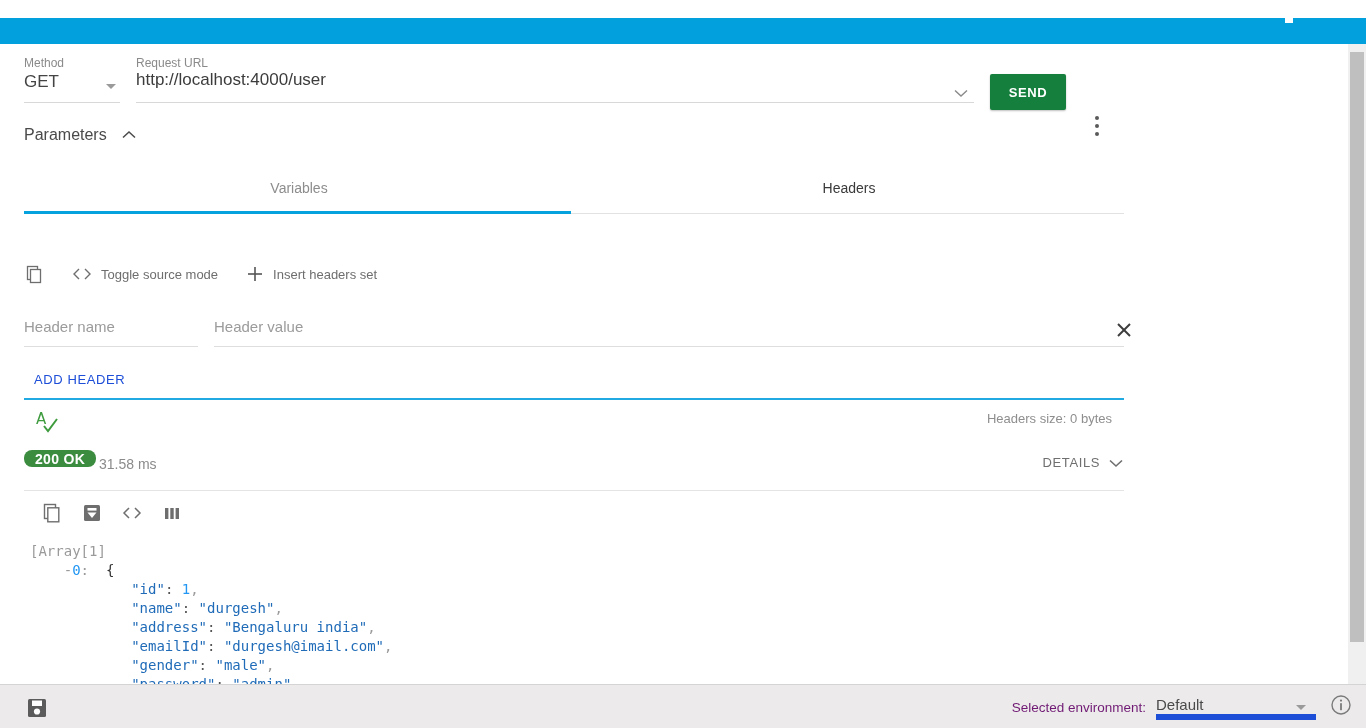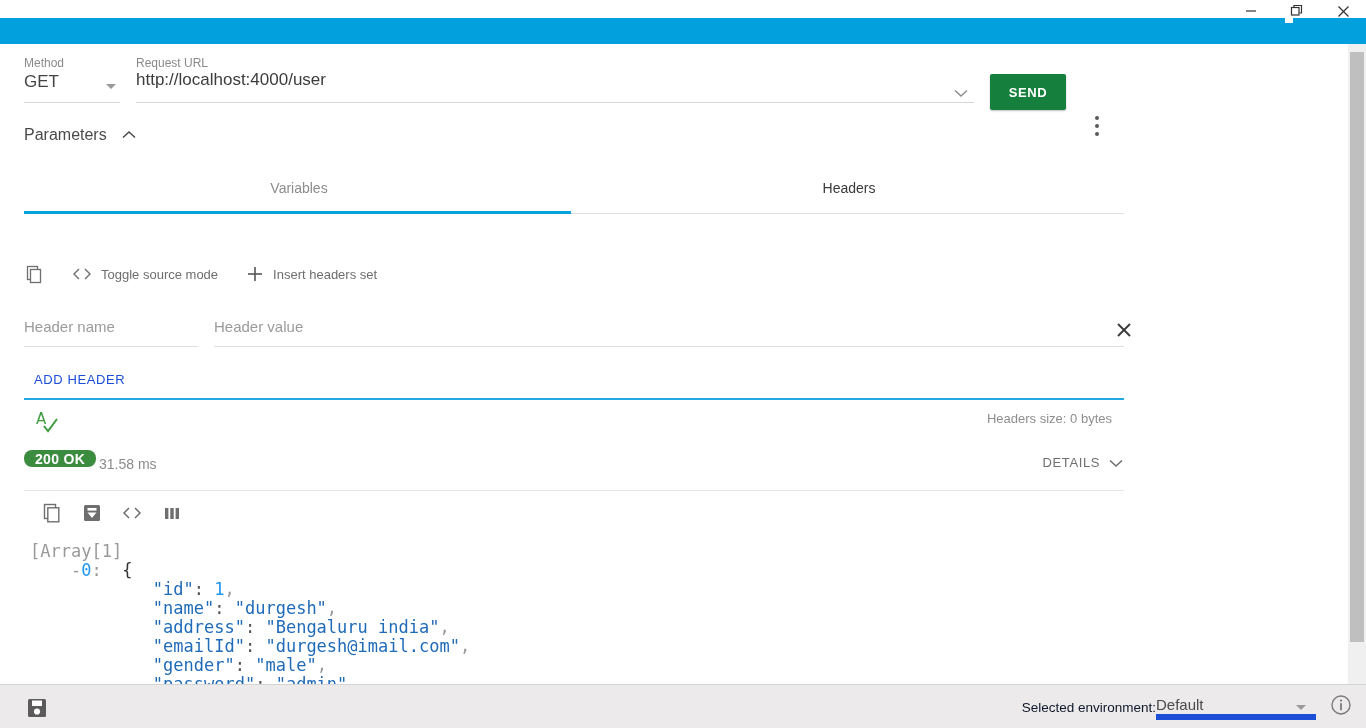--- a/index.html
+++ b/index.html
@@ -250,21 +250,21 @@
   .resp-toolbar .rt {
     width: 40px; height: 28px;
     display: flex; align-items: center; justify-content: center;
     cursor: pointer;
   }
 
   
   .json-body {
     position: absolute; left: 30px; top: 498px;
     font-family: "DejaVu Sans Mono", "Liberation Mono", monospace;
-    font-size: 17px;
+    font-size: 14px;
     line-height: 19px;
     color: #1f6bb8;
     white-space: pre;
   }
   .j-gray { color: #9a9a9a; }
   .j-key { color: #1f6bb8; }
   .j-str { color: #1f6bb8; }
   .j-num { color: #2196f3; }
   .j-punc { color: #555555; }
   .j-brace { color: #333333; }
@@ -291,21 +291,21 @@
     position: absolute; left: 0; top: 684px;
     width: 1366px; height: 44px;
     background: #eceaea;
     border-top: 1px solid #d4d4d4;
   }
   .save-icon { position: absolute; left: 26px; top: 12px; cursor: pointer; }
   .env-wrap {
     position: absolute; right: 14px; top: 0;
     height: 44px; display: flex; align-items: center;
   }
-  .env-label { font-size: 13.5px; color: #0f172a; }
+  .env-label { font-size: 13.5px; color: #701a75; margin-right: 10px; }
   .env-select {
     position: relative;
     width: 160px; height: 26px;
     display: flex; align-items: center;
     border-bottom: 6px solid #1d4ed8;
     cursor: pointer;
   }
   .env-value { font-size: 15px; color: #4a4a4a; }
   .env-caret {
     position: absolute; right: 10px; top: 11px;
@@ -314,43 +314,20 @@
     border-right: 5px solid transparent;
     border-top: 5px solid #9a9a9a;
   }
   .info-icon { margin-left: 14px; cursor: pointer; }
 </style>
 </head>
 <body>
 
 <div id="app">
 
-  <div class="titlebar">
-    <div class="titlebar-icon"></div>
-    <div class="titlebar-title">Request</div>
-    <div class="win-controls">
-      <div class="win-btn">
-        <svg width="12" height="12" viewBox="0 0 12 12">
-            <line x1="1" y1="6" x2="11" y2="6" stroke="#333" stroke-width="1.2"></line>
-          </svg>
-      </div>
-      <div class="win-btn">
-        <svg width="14" height="14" viewBox="0 0 14 14">
-          <rect x="1.5" y="3.5" width="7.5" height="7.5" fill="none" stroke="#333" stroke-width="1.2"></rect>
-          <polyline points="4,3.5 4,1.5 11.5,1.5 11.5,9 9.5,9" fill="none" stroke="#333" stroke-width="1.2"></polyline>
-        </svg>
-      </div>
-      <div class="win-btn">
-        <svg width="13" height="13" viewBox="0 0 13 13">
-          <line x1="1.5" y1="1.5" x2="11.5" y2="11.5" stroke="#333" stroke-width="1.3"></line>
-          <line x1="11.5" y1="1.5" x2="1.5" y2="11.5" stroke="#333" stroke-width="1.3"></line>
-        </svg>
-      </div>
-    </div>
-  </div>
 
   <div class="banner"></div>
   <div class="banner-notch"></div>
 
   <div class="pane">
 
     <div class="req-row">
 
       <div class="method-block">
         <div class="field-label method-label">Method</div>

